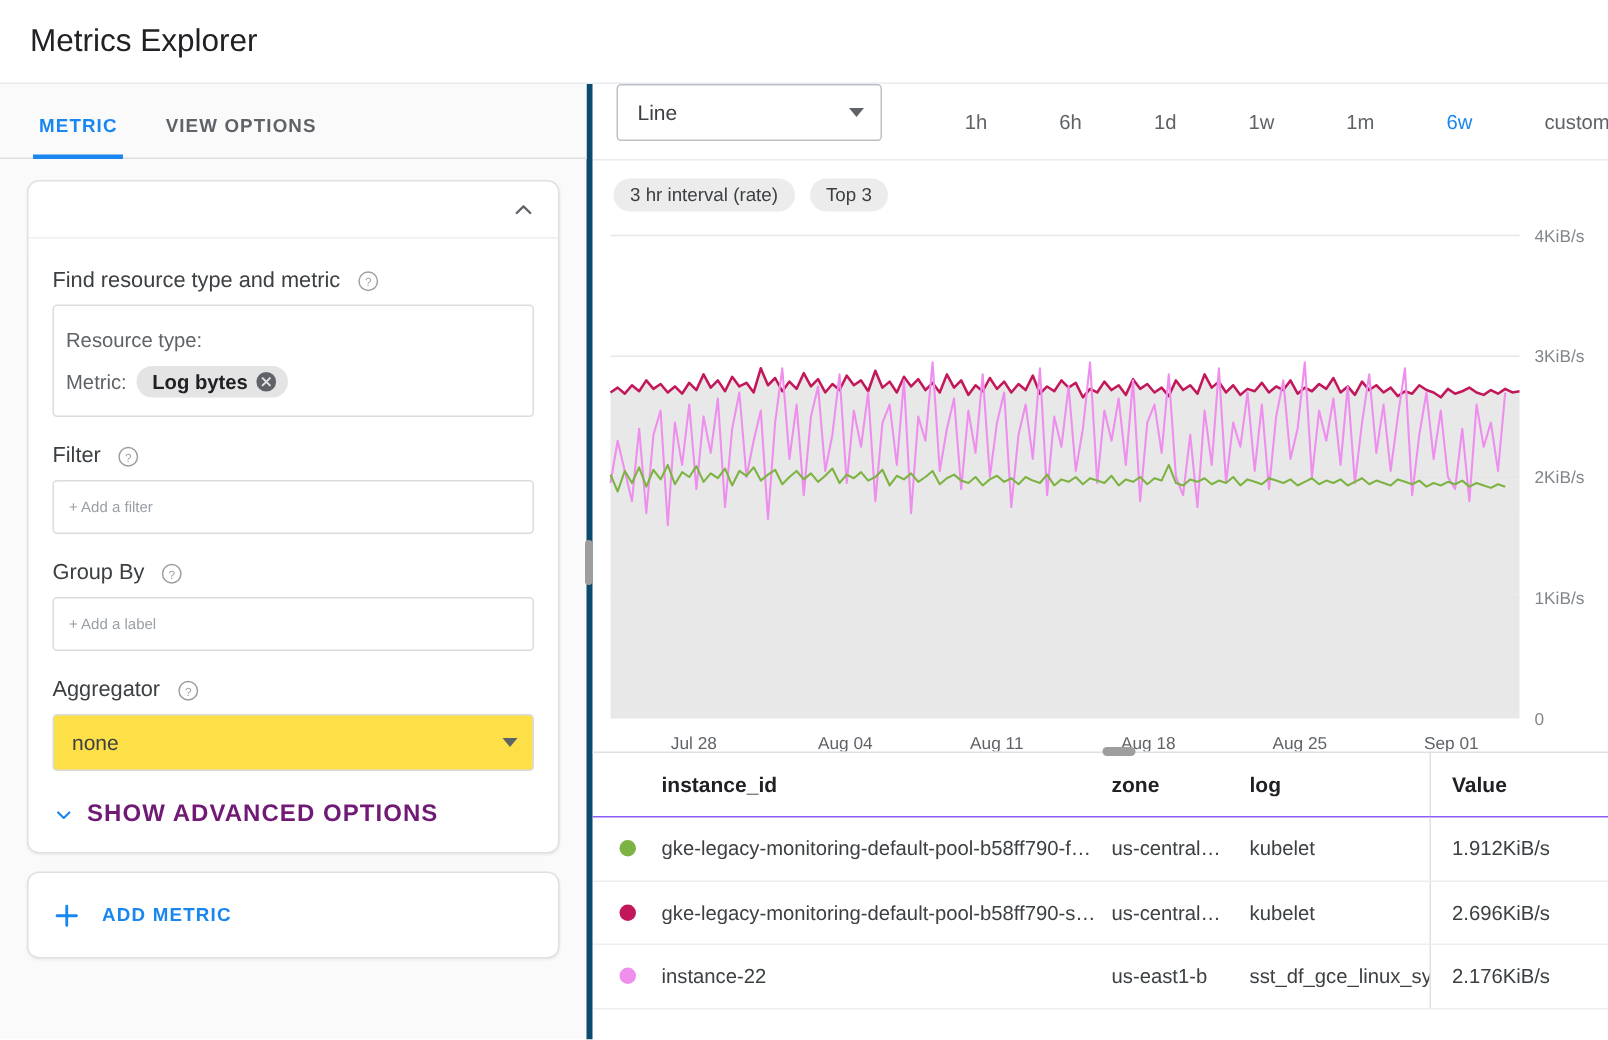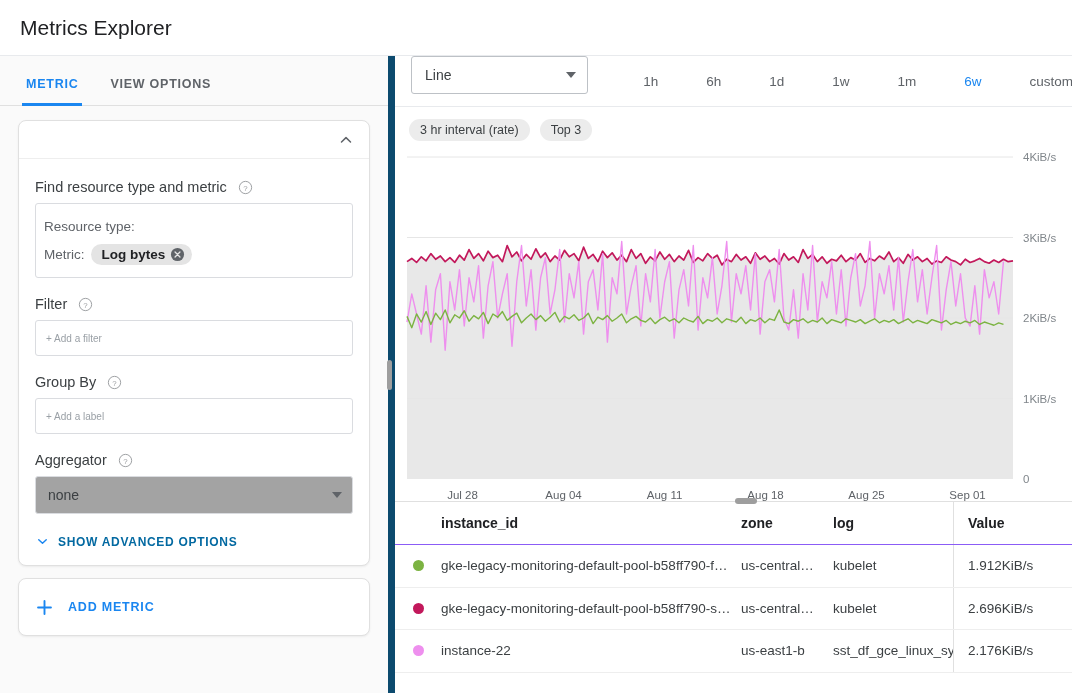--- a/index.html
+++ b/index.html
@@ -19,21 +19,21 @@
     border-bottom:1px solid #e8eaed;
   }
   .app-title{ font-size:21px; font-weight:500; color:#202124; letter-spacing:0; }
 
   
   .body-split{ display:flex; height:637px; }
 
   
   .left-panel{
     width:395px; min-width:395px; background:#fafafa;
-    border-right:7px solid #0c4a6e; position:relative;
+    border-right:4px solid #0c4a6e; position:relative;
     display:flex; flex-direction:column;
   }
   .tabs{
     display:flex; height:50px; align-items:flex-end;
     background:#fafafa; border-bottom:1px solid #e0e0e0;
     padding-left:10px;
   }
   .tab{
     font-size:12.5px; font-weight:600; letter-spacing:.75px;
     color:#5f6368; padding:0 16px 14px 16px; cursor:pointer;
@@ -79,27 +79,27 @@
 
   .text-input{
     border:1px solid #dadce0; border-radius:3px; height:36px;
     display:flex; align-items:center; padding:12px 10px;
     font-size:10px; color:#9aa0a6; background:#fff;
   }
 
   .select-input{
     border:1px solid #dadce0; border-radius:3px; height:38px;
     display:flex; align-items:center; justify-content:space-between;
-    padding:0 10px 0 12px; font-size:14px; color:#3c4043; background:#a3a3a3;
+    padding:0 10px 0 12px; font-size:14px; color:#3c4043; background:#fde047;
   }
   .caret{ width:0;height:0;border-left:5px solid transparent;border-right:5px solid transparent;border-top:6px solid #5f6368; }
 
   .adv-link{
     display:flex; align-items:center; gap:8px; margin-top:20px;
-    color:#0369a1; font-size:12px; font-weight:600; letter-spacing:.7px;
+    color:#701a75; font-size:16px; font-weight:600; letter-spacing:.7px;
     text-transform:uppercase; cursor:pointer;
   }
   .chev-down-sm{ width:15px; height:15px; display:block; }
 
   .add-metric{
     margin-top:12px; background:#fff; border:1px solid #e0e0e0; border-radius:8px;
     height:58px; display:flex; align-items:center; gap:14px; padding:0 16px;
     box-shadow:0 1px 2px rgba(60,64,67,.08); cursor:pointer;
   }
   .plus{ width:19px; height:19px; display:block; }

